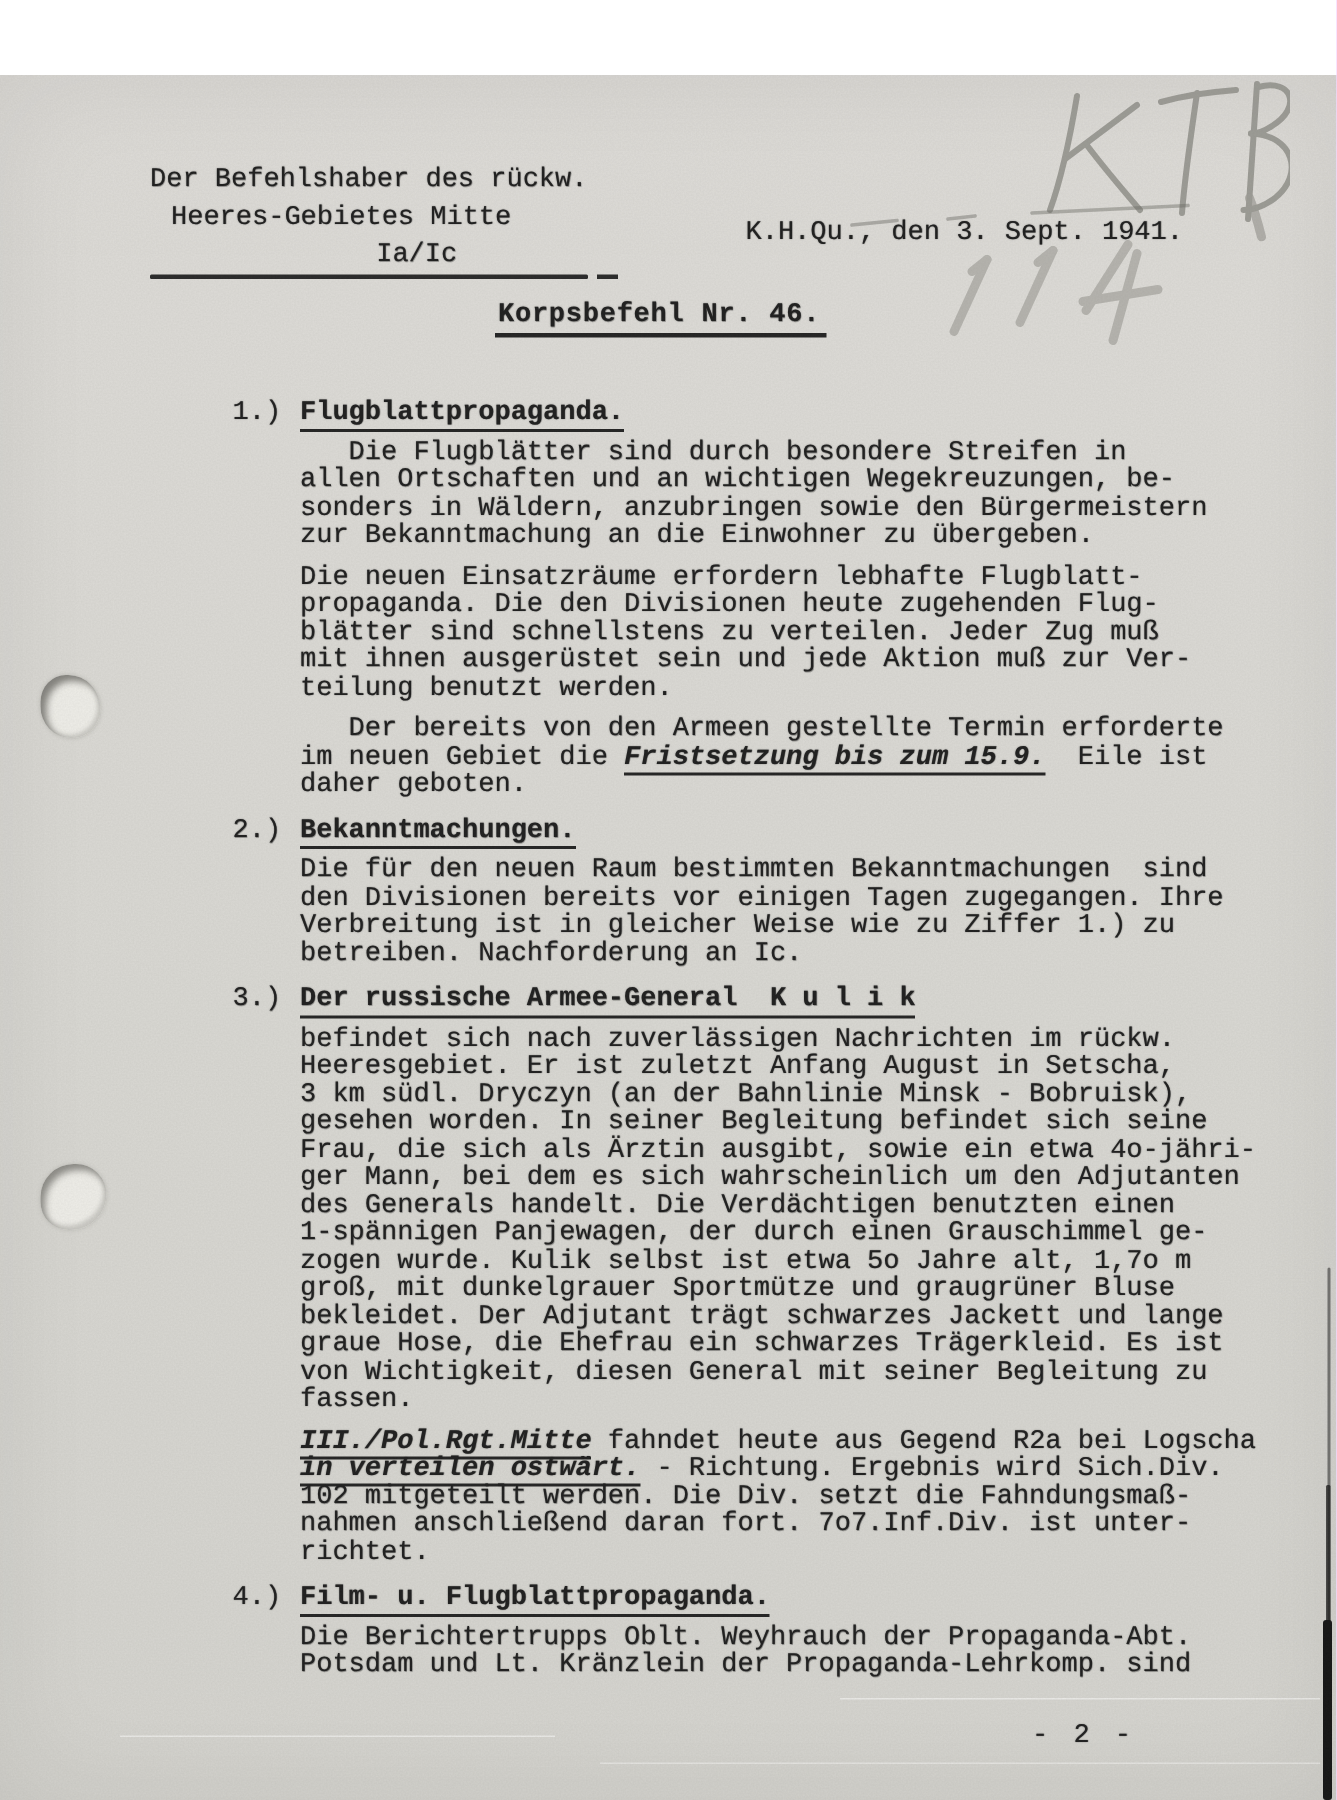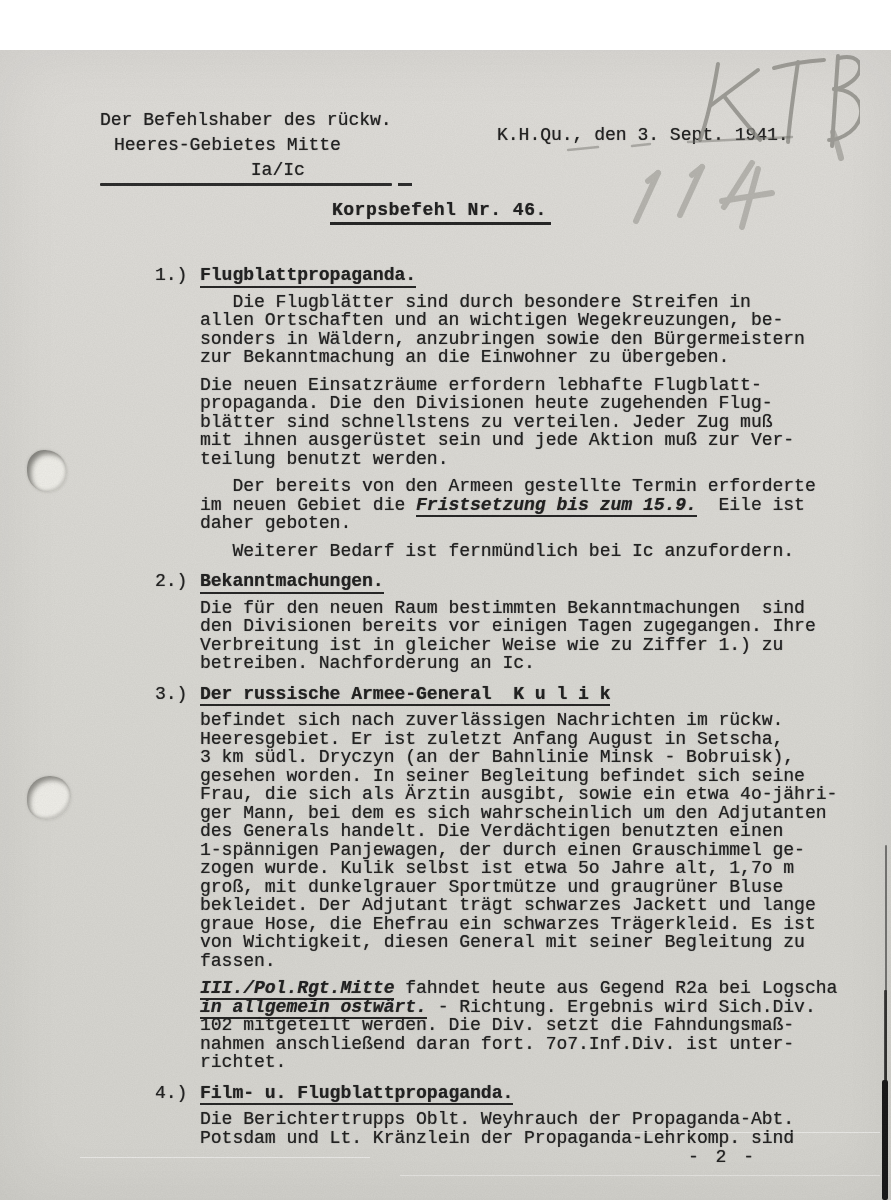--- a/index.html
+++ b/index.html
@@ -14,21 +14,21 @@
     font-size:18px;line-height:18.5px;color:#1f1f1f;
   }
   .tw{text-shadow:0 0 1px rgba(31,31,31,0.55),0.4px 0.4px 0 rgba(31,31,31,0.3);}
   
   .office{position:absolute;left:100px;top:58px;}
   .office .ln{white-space:pre;line-height:25px;}
   .office .ln2{padding-left:14px;}
   .office .ln3{padding-left:64px;text-align:center;}
   .rule{position:absolute;left:100px;top:133px;width:292px;height:3px;background:#2a2a2a;border-radius:1px;}
   .rule-dash{position:absolute;left:398px;top:133px;width:14px;height:3px;background:#2a2a2a;}
-  .date{position:absolute;left:497px;top:76px;white-space:pre;}
+  .date{position:absolute;left:497px;top:96px;white-space:pre;}
   
   .doc-title{
     position:absolute;left:330px;top:151px;font-weight:bold;letter-spacing:0.5px;
     border-bottom:3px solid #242424;padding:0 4px 2px 2px;white-space:pre;
   }
   
   .content{position:absolute;left:155px;top:216px;width:710px;}
   .sec{display:flex;margin-bottom:12px;}
   .sec-num{width:45px;flex:none;white-space:pre;}
   .sec-body{flex:1;}
@@ -120,21 +120,20 @@
 sonders in Wäldern, anzubringen sowie den Bürgermeistern
 zur Bekanntmachung an die Einwohner zu übergeben.</div>
           <div class="para">Die neuen Einsatzräume erfordern lebhafte Flugblatt-
 propaganda. Die den Divisionen heute zugehenden Flug-
 blätter sind schnellstens zu verteilen. Jeder Zug muß
 mit ihnen ausgerüstet sein und jede Aktion muß zur Ver-
 teilung benutzt werden.</div>
           <div class="para"><span>   Der bereits von den Armeen gestellte Termin erforderte
 im neuen Gebiet die </span><span class="u-inline">Fristsetzung bis zum 15.9.</span><span>  Eile ist
 daher geboten.</span></div>
-          <div class="para">   Weiterer Bedarf ist fernmündlich bei Ic anzufordern.</div>
         </div>
       </div>
 
       <div class="sec">
         <div class="sec-num">2.)</div>
         <div class="sec-body">
           <div class="heading"><span class="u">Bekanntmachungen.</span></div>
           <div class="para">Die für den neuen Raum bestimmten Bekanntmachungen  sind
 den Divisionen bereits vor einigen Tagen zugegangen. Ihre
 Verbreitung ist in gleicher Weise wie zu Ziffer 1.) zu
@@ -154,21 +153,21 @@
 ger Mann, bei dem es sich wahrscheinlich um den Adjutanten
 des Generals handelt. Die Verdächtigen benutzten einen
 1-spännigen Panjewagen, der durch einen Grauschimmel ge-
 zogen wurde. Kulik selbst ist etwa 5o Jahre alt, 1,7o m
 groß, mit dunkelgrauer Sportmütze und graugrüner Bluse
 bekleidet. Der Adjutant trägt schwarzes Jackett und lange
 graue Hose, die Ehefrau ein schwarzes Trägerkleid. Es ist
 von Wichtigkeit, diesen General mit seiner Begleitung zu
 fassen.</div>
           <div class="para"><span class="u-inline">III./Pol.Rgt.Mitte</span><span> fahndet heute aus Gegend R2a bei Logscha
-</span><span class="u-inline">in allgemein ostwärt.</span><span> - Richtung. Ergebnis wird Sich.Div.
+</span><span class="u-inline">in verteilen ostwärt.</span><span> - Richtung. Ergebnis wird Sich.Div.
 102 mitgeteilt werden. Die Div. setzt die Fahndungsmaß-
 nahmen anschließend daran fort. 7o7.Inf.Div. ist unter-
 richtet.</span></div>
         </div>
       </div>
 
       <div class="sec">
         <div class="sec-num">4.)</div>
         <div class="sec-body">
           <div class="heading"><span class="u">Film- u. Flugblattpropaganda.</span></div>

